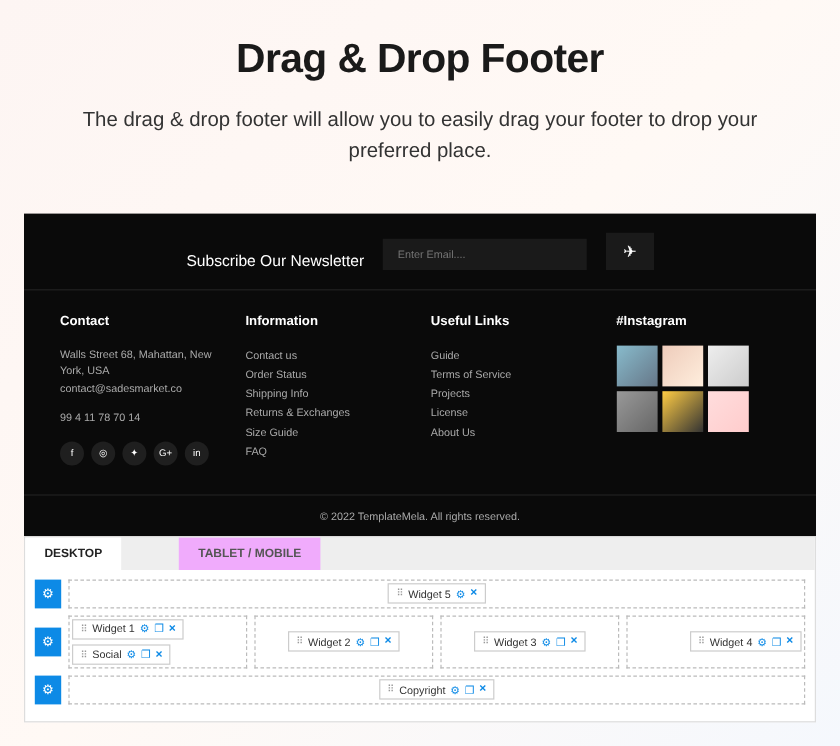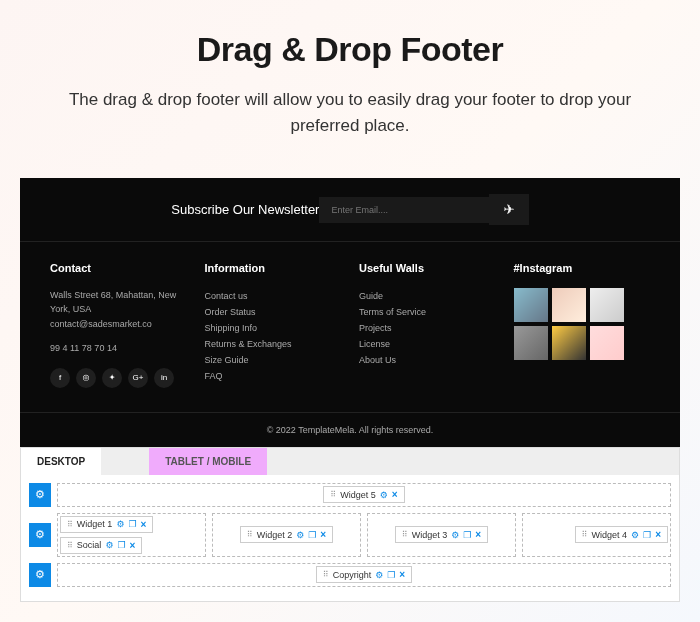--- a/index.html
+++ b/index.html
@@ -1,21 +1,21 @@
 <!DOCTYPE html>
 <html><head>
 <meta charset="utf-8">
 <style>
 * { margin: 0; padding: 0; box-sizing: border-box; }
 body { font-family: -apple-system, BlinkMacSystemFont, "Segoe UI", Arial, sans-serif; background: linear-gradient(135deg, #fdf5f3 0%, #fff9f5 50%, #f5f8fd 100%); width: 700px; height: 622px; overflow: hidden; }
 .hero { text-align: center; padding: 30px 60px 20px; }
 .hero h1 { font-size: 34px; font-weight: 700; color: #1a1a1a; letter-spacing: -0.5px; margin-bottom: 18px; }
 .hero p { font-size: 17px; color: #333; line-height: 1.5; font-weight: 400; }
 .footer-preview { background: #0a0a0a; margin: 20px 20px 0; color: #fff; font-size: 10px; }
-.newsletter { display: flex; align-items: center; justify-content: center; padding: 16px 12px; border-bottom: 1px solid #222; }
+.newsletter { display: flex; align-items: flex-end; justify-content: center; padding: 16px 12px; border-bottom: 1px solid #222; gap: 16px; }
 .newsletter-label { font-size: 13px; color: #fff; }
 .newsletter-input { background: #1a1a1a; border: none; color: #888; padding: 8px 12px; width: 170px; font-size: 9px; }
 .newsletter-submit { background: #1a1a1a; border: none; color: #fff; padding: 8px 14px; cursor: pointer; }
 .footer-cols { display: flex; padding: 20px 30px 24px; gap: 18px; }
 .footer-col { flex: 1; }
 .footer-col h4 { font-size: 11px; font-weight: 600; margin-bottom: 14px; color: #fff; }
 .footer-col .addr { color: #aaa; font-size: 9px; line-height: 1.6; margin-bottom: 10px; }
 .footer-col ul { list-style: none; }
 .footer-col ul li { color: #aaa; font-size: 9px; padding: 3px 0; }
 .social-row { display: flex; gap: 6px; margin-top: 12px; }
@@ -84,21 +84,21 @@
       <ul>
         <li>Contact us</li>
         <li>Order Status</li>
         <li>Shipping Info</li>
         <li>Returns &amp; Exchanges</li>
         <li>Size Guide</li>
         <li>FAQ</li>
       </ul>
     </div>
     <div class="footer-col">
-      <h4>Useful Walls</h4>
+      <h4>Useful Links</h4>
       <ul>
         <li>Guide</li>
         <li>Terms of Service</li>
         <li>Projects</li>
         <li>License</li>
         <li>About Us</li>
       </ul>
     </div>
     <div class="footer-col">
       <h4>#Instagram</h4>

